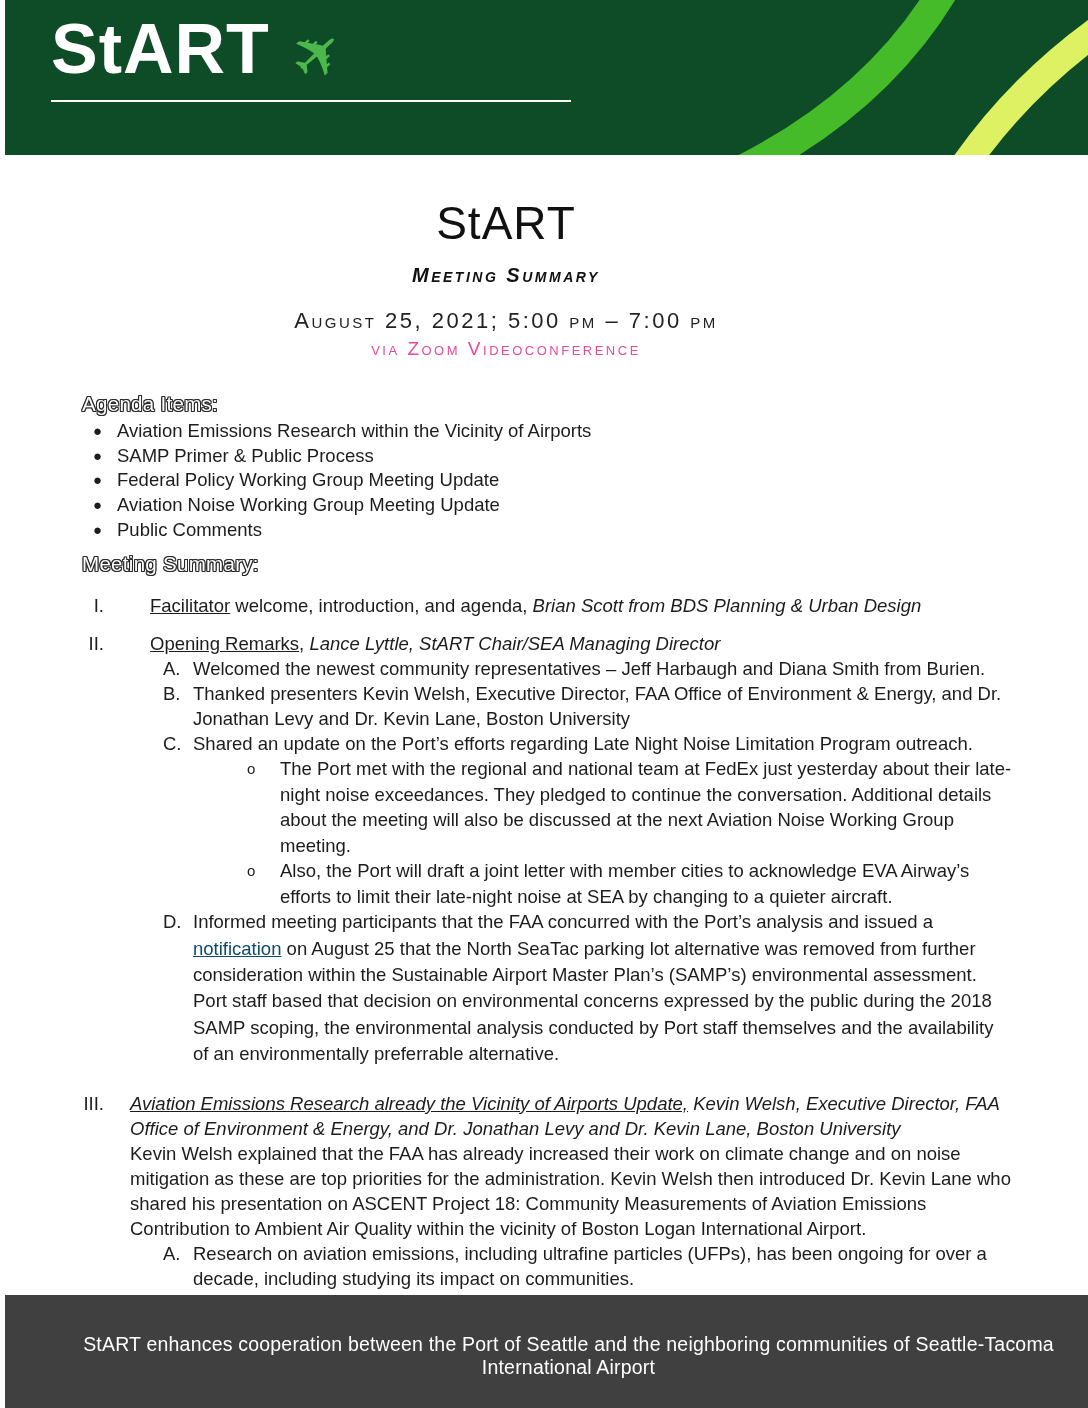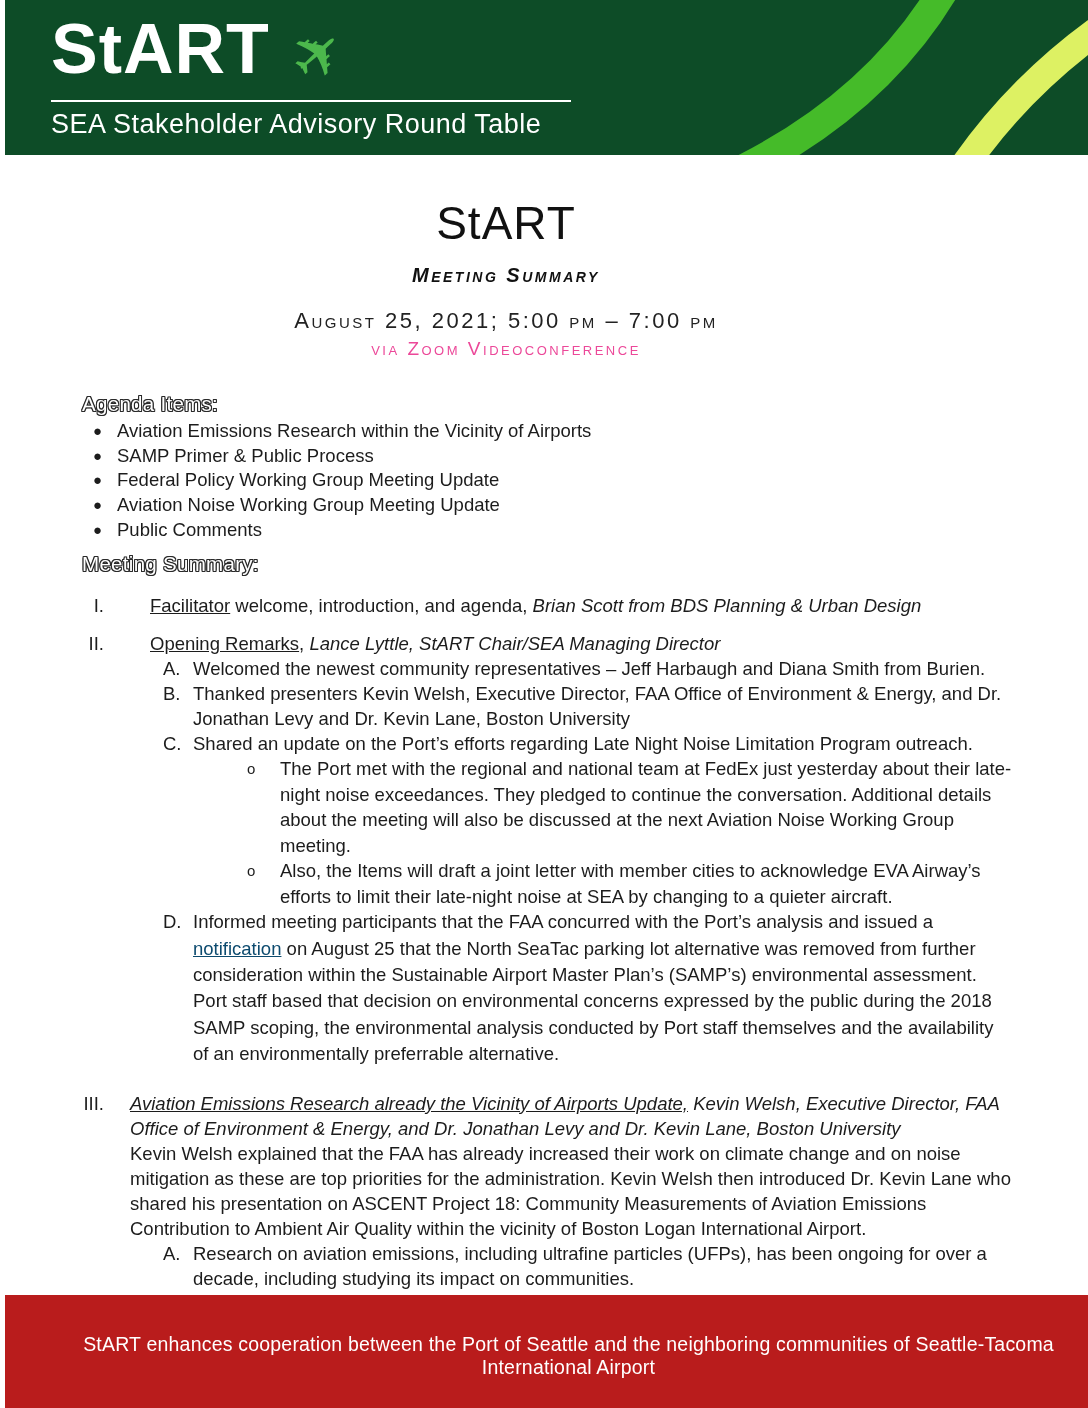--- a/index.html
+++ b/index.html
@@ -95,21 +95,21 @@
 
   .d-item { line-height: 26.4px; }
 
   a.doc-link { color: #0c4a6e; text-decoration: underline; cursor: pointer; }
 
   .sec-three .intro { margin-top: 0; }
 
   
   .footer {
     position: absolute; left: 5px; right: 0; top: 1295px; bottom: 0;
-    background: #b91c1c;
+    background: #404040;
     padding-left: 44px;
   }
   .footer-text {
     color: #ffffff; font-size: 19.5px; text-align: center;
     padding-top: 38px; letter-spacing: 0.2px;
   }
 </style>
 </head>
 <body>
 
@@ -117,21 +117,20 @@
   <svg class="banner-curves" width="1083" height="155" viewBox="0 0 1083 155" preserveAspectRatio="none" aria-hidden="true">
     <path d="M 655 205 Q 865 130 950 -30" stroke="#45BB29" stroke-width="30" fill="none"></path>
     <path d="M 940 195 Q 1010 80 1130 5" stroke="#DDF163" stroke-width="28" fill="none"></path>
   </svg>
   <div class="logo">
     <div class="logo-row">
       <span class="logo-text">StART</span>
       <span class="plane-icon">✈</span>
     </div>
     <div class="logo-underline"></div>
-    <div class="logo-subtitle">SEA Stakeholder Advisory Round Table</div>
   </div>
 </header>
 
 <main class="doc">
 
   <h1 class="doc-title">StART</h1>
   <div class="doc-subtitle">Meeting Summary</div>
   <div class="doc-date">August 25, 2021; 5:00 pm – 7:00 pm</div>
   <div class="doc-venue">via Zoom Videoconference</div>
 
@@ -190,21 +189,21 @@
         <span class="sub-text">Shared an update on the Port’s efforts regarding Late Night Noise Limitation Program outreach.</span>
       </div>
 
       <div class="subsub">
         <span class="subsub-marker">o</span>
         <span class="subsub-text">The Port met with the regional and national team at FedEx just yesterday about their late-night noise exceedances. They pledged to continue the conversation. Additional details about the meeting will also be discussed at the next Aviation Noise Working Group meeting.</span>
       </div>
 
       <div class="subsub">
         <span class="subsub-marker">o</span>
-        <span class="subsub-text">Also, the Items will draft a joint letter with member cities to acknowledge EVA Airway’s efforts to limit their late-night noise at SEA by changing to a quieter aircraft.</span>
+        <span class="subsub-text">Also, the Port will draft a joint letter with member cities to acknowledge EVA Airway’s efforts to limit their late-night noise at SEA by changing to a quieter aircraft.</span>
       </div>
 
       <div class="sub d-item">
         <span class="sub-label">D.</span>
         <span class="sub-text"><span>Informed meeting participants that the FAA concurred with the Port’s analysis and issued a </span><a class="doc-link">notification</a><span> on August 25 that the North SeaTac parking lot alternative was removed from further consideration within the Sustainable Airport Master Plan’s (SAMP’s) environmental assessment.  Port staff based that decision on environmental concerns expressed by the public during the 2018 SAMP scoping, the environmental analysis conducted by Port staff themselves and the availability of an environmentally preferrable alternative.</span></span>
       </div>
     </div>
   </div>
 
   <div class="sec sec-three">

